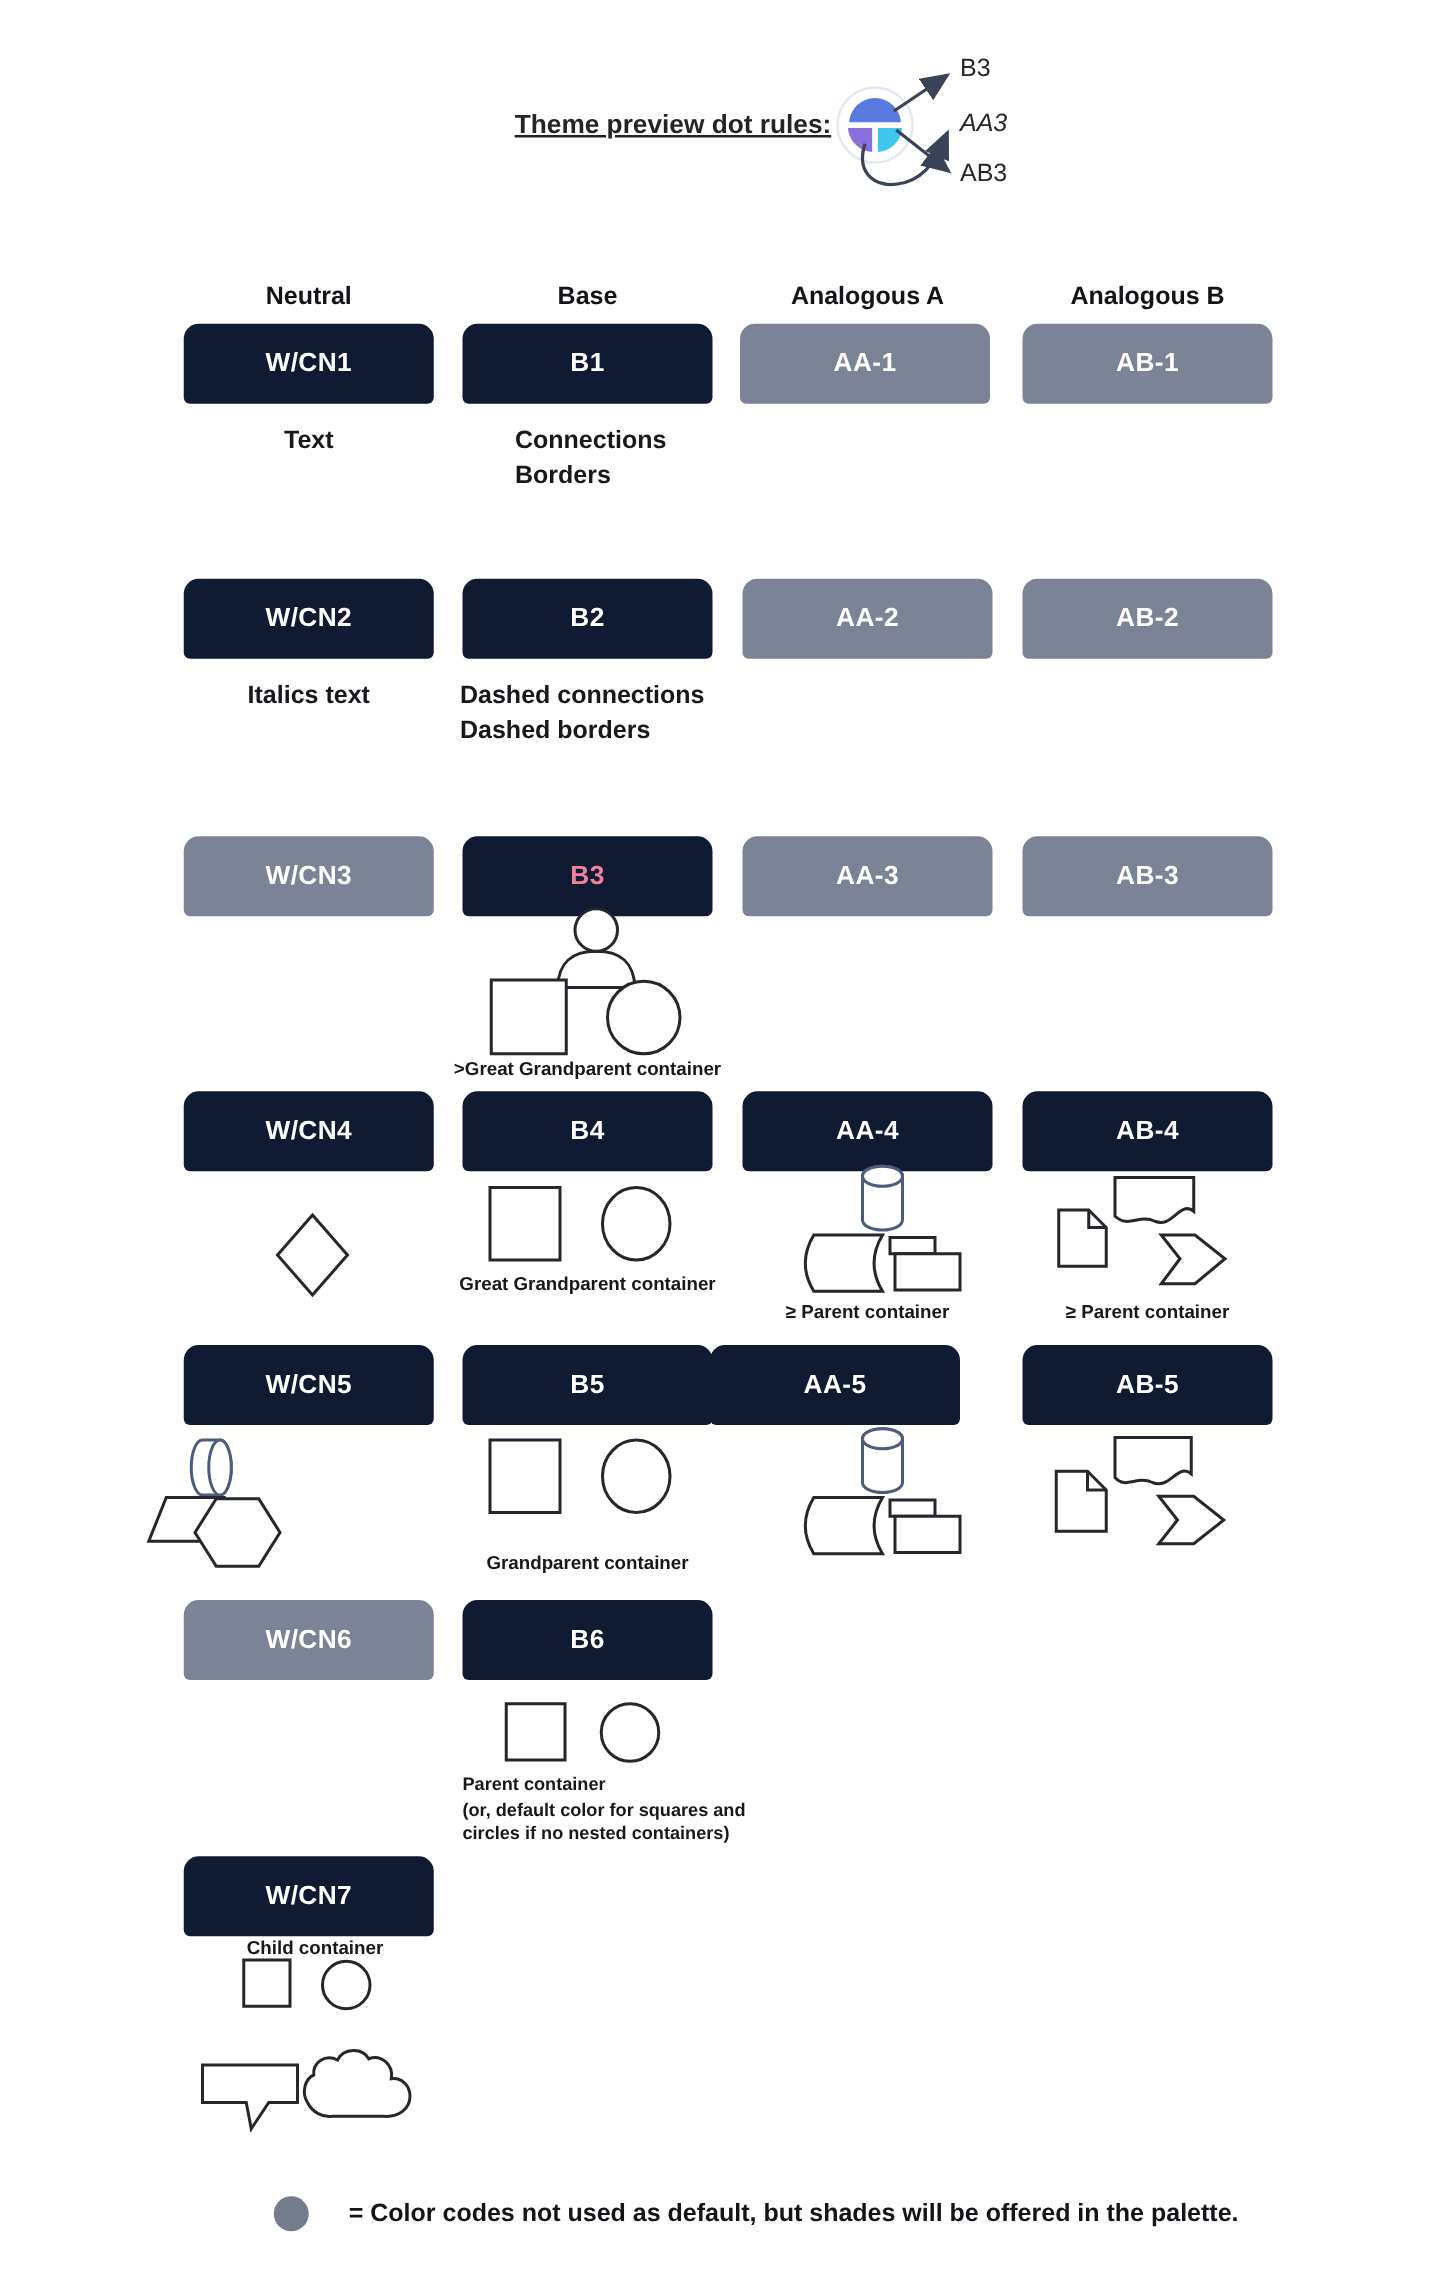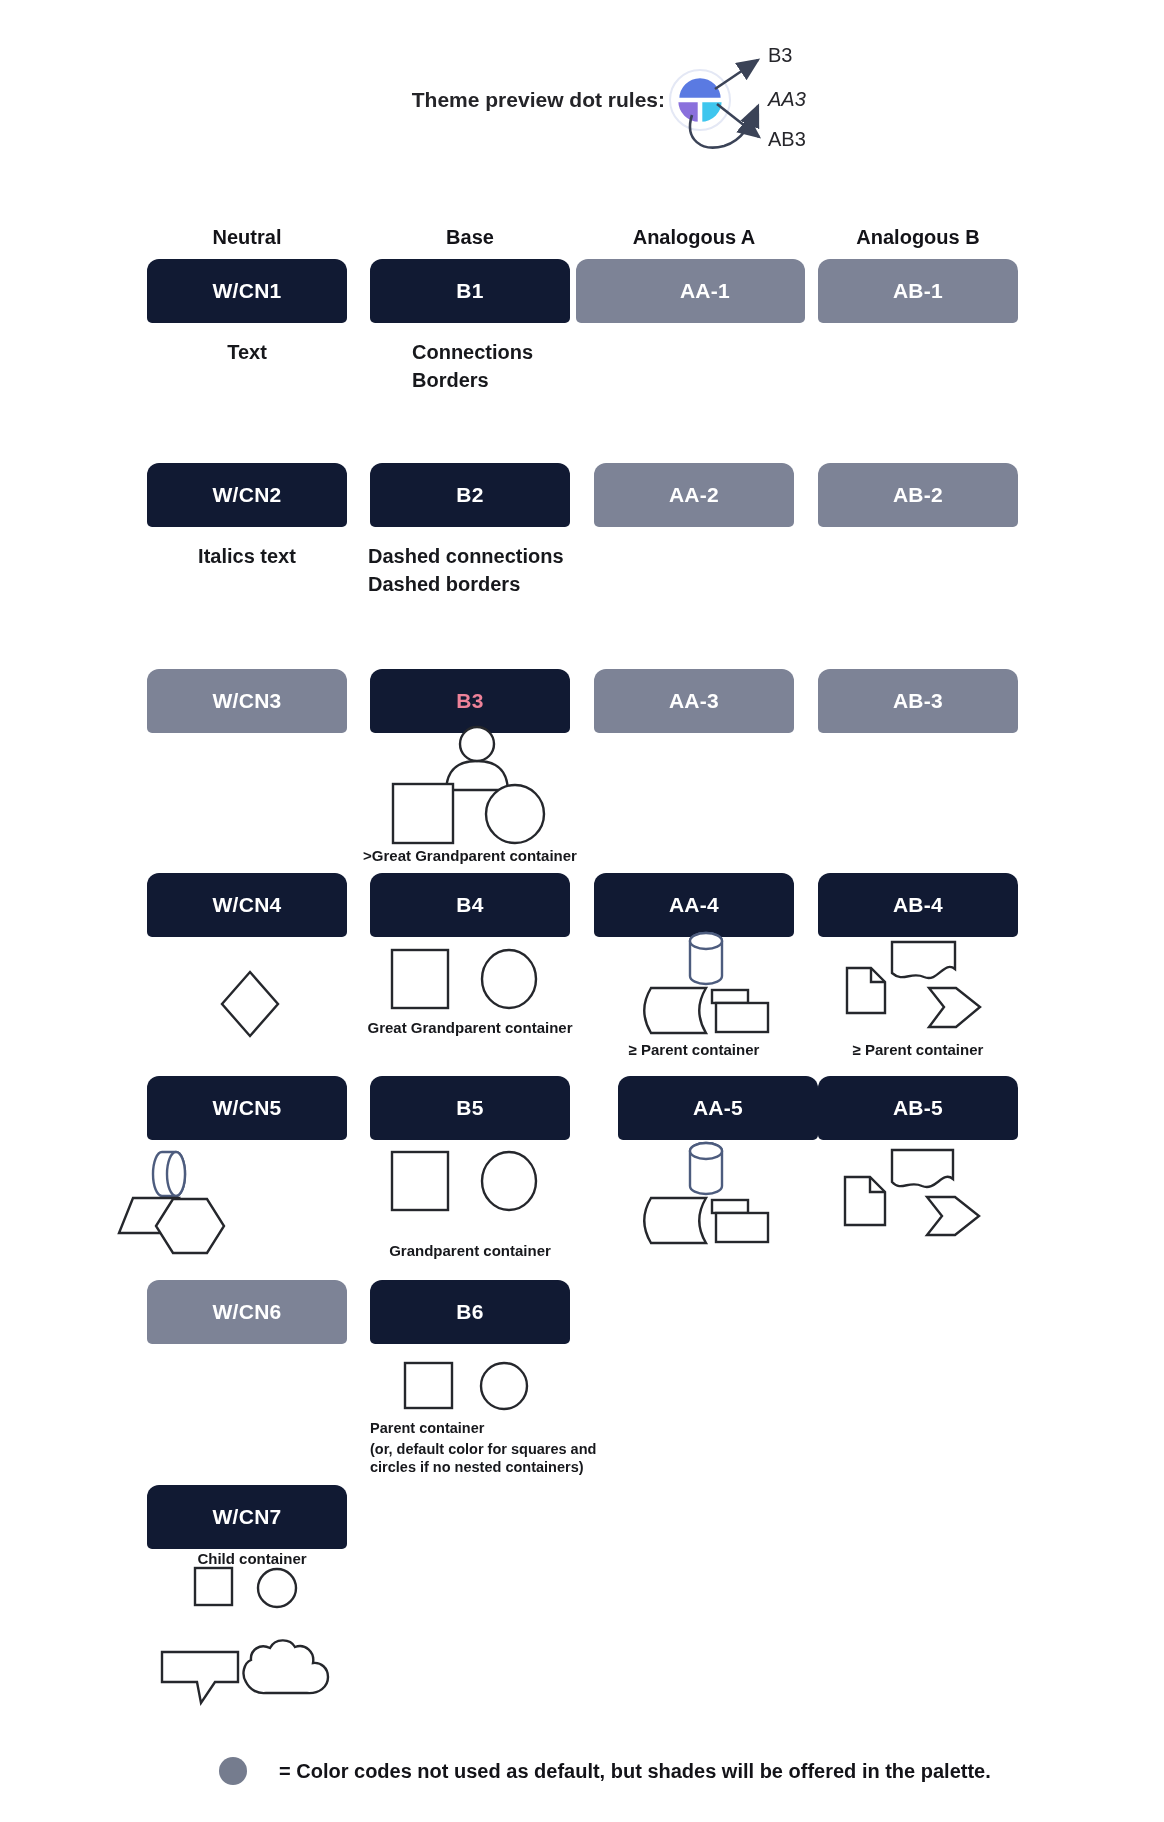--- a/index.html
+++ b/index.html
@@ -1,21 +1,21 @@
 <!DOCTYPE html>
 <html style="--pill-dark: #111a33; --pill-slate: #7d8396; --pill-text: #ffffff; --pink-text: #ee8299; --ink: #25272c; --cylinder-outline: #4d5c7e; --arrow: #3b4357; --dot-blue: #5a7ae2; --dot-purple: #8a70dc; --dot-cyan: #3fc6ee; --dot-ring: #e4e8f5; --legend-dot: #757c8e;"><head>
 <meta charset="utf-8">
 <style>
   html,body{margin:0;padding:0;background:#ffffff;}
   .stage{
     position:relative;width:1164px;height:1822px;background:#fff;
     font-family:"Liberation Sans",sans-serif;overflow:hidden;
   }
   .txt{position:absolute;color:#17181c;white-space:nowrap;}
-  .page-title{font-size:21px;font-weight:600;color:#242428;line-height:26px;text-align:right;}
+  .page-title{font-size:21px;font-weight:600;color:#242428;line-height:26px;text-align:right;text-decoration:underline;}
   .dot-label{font-size:20px;font-weight:500;color:#26262b;line-height:26px;}
   .col-header{font-size:20px;font-weight:700;color:#131318;width:200px;text-align:center;line-height:26px;}
   .pill{
     position:absolute;width:200px;height:64px;border-radius:12px 12px 5px 5px;
     display:flex;align-items:center;justify-content:center;
     font-size:21px;font-weight:700;color:#ffffff;letter-spacing:.3px;z-index:1;
   }
   .pill.dark{background:var(--pill-dark,#111a33);}
   .pill.slate{background:var(--pill-slate,#7d8396);}
   .pill.dark-pink{background:var(--pill-dark,#111a33);color:var(--pink-text,#ee8299);}
@@ -59,25 +59,25 @@
   <div class="pill slate" style="left:147px;top:1280px;">W/CN6</div>
   <div class="pill dark" style="left:147px;top:1485px;">W/CN7</div>
 
   <div class="pill dark" style="left:370px;top:259px;">B1</div>
   <div class="pill dark" style="left:370px;top:463px;">B2</div>
   <div class="pill dark-pink" style="left:370px;top:669px;">B3</div>
   <div class="pill dark" style="left:370px;top:873px;">B4</div>
   <div class="pill dark" style="left:370px;top:1076px;">B5</div>
   <div class="pill dark" style="left:370px;top:1280px;">B6</div>
 
-  <div class="pill slate" style="left:576px;top:259px;padding-left:29px;">AA-1</div>
+  <div class="pill slate" style="left:592px;top:259px;">AA-1</div>
   <div class="pill slate" style="left:594px;top:463px;">AA-2</div>
   <div class="pill slate" style="left:594px;top:669px;">AA-3</div>
   <div class="pill dark" style="left:594px;top:873px;">AA-4</div>
-  <div class="pill dark" style="left:618px;top:1076px;">AA-5</div>
+  <div class="pill dark" style="left:568px;top:1076px;">AA-5</div>
 
   <div class="pill slate" style="left:818px;top:259px;">AB-1</div>
   <div class="pill slate" style="left:818px;top:463px;">AB-2</div>
   <div class="pill slate" style="left:818px;top:669px;">AB-3</div>
   <div class="pill dark" style="left:818px;top:873px;">AB-4</div>
   <div class="pill dark" style="left:818px;top:1076px;">AB-5</div>
 
   <div class="txt cap-lg cap-ctr" style="left:147px;top:341px;">Text</div>
   <div class="txt cap-lg" style="left:412px;top:341px;">
     <div>Connections</div>

